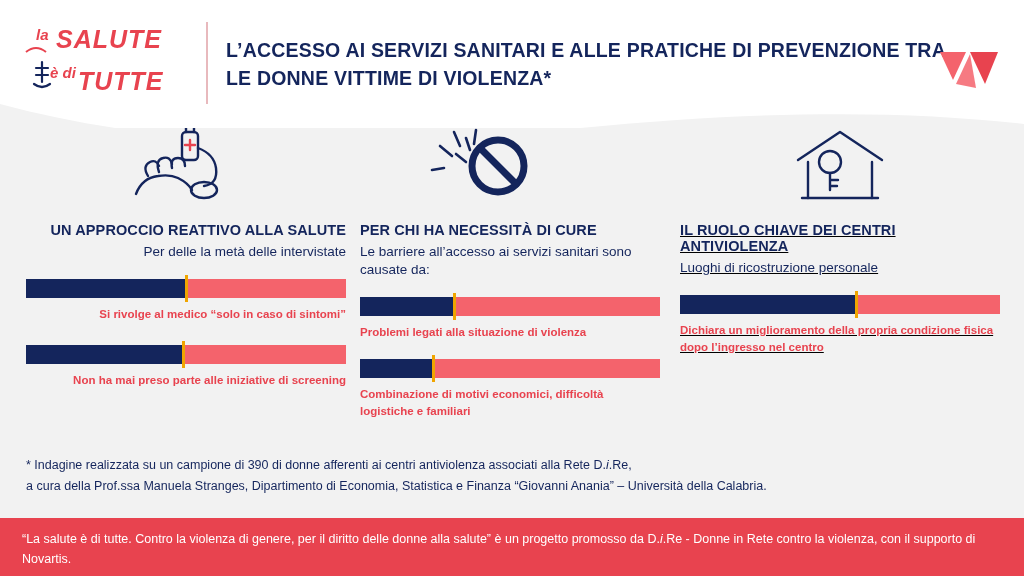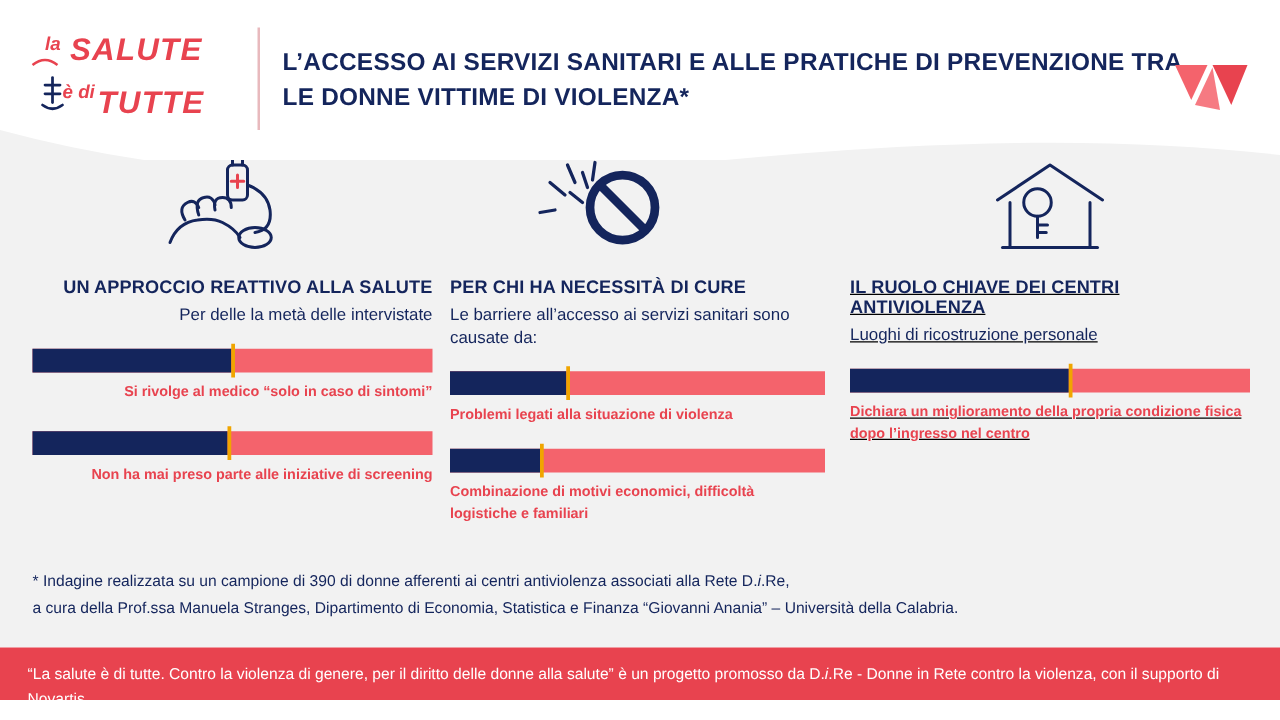--- a/index.html
+++ b/index.html
@@ -87,21 +87,21 @@
 
   
   .footnote {
     position: absolute; left: 26px; top: 455px; width: 940px;
     color: #14255c; font-size: 12.5px; line-height: 1.7;
   }
   .footnote i { font-style: italic; }
 
   
   .bottom {
-    position: absolute; left: 0; top: 518px; width: 1024px; height: 42px;
+    position: absolute; left: 0; top: 518px; width: 1024px; height: 58px;
     background: #e8434f; color: #ffffff;
     font-size: 12.5px; line-height: 1.6; padding: 11px 22px;
   }
 </style>
 </head>
 <body>
 
 <div class="page">
 
   <div class="band"></div>

